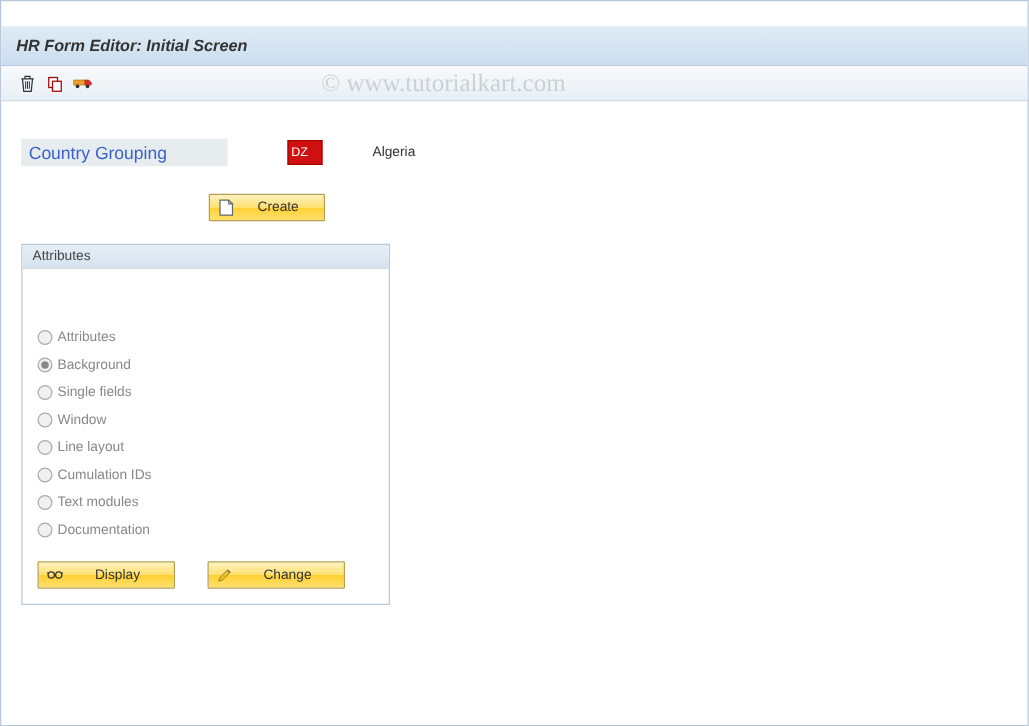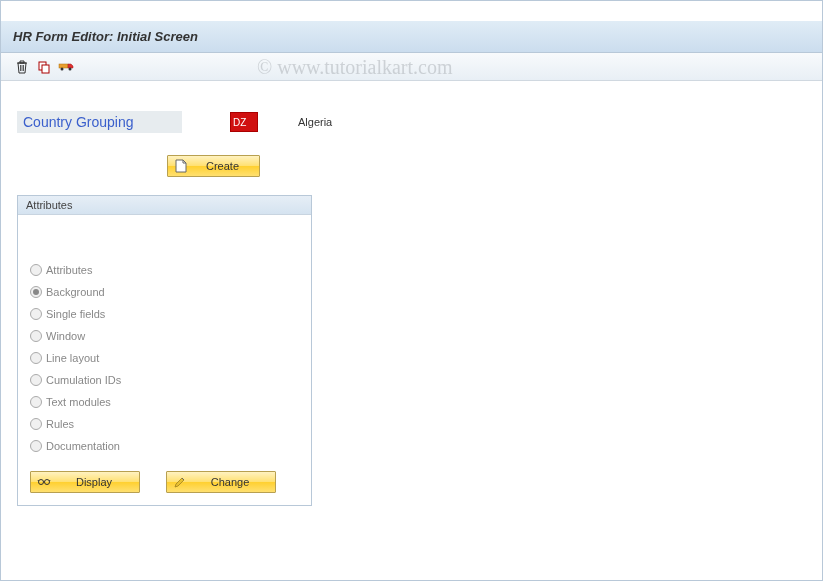--- a/index.html
+++ b/index.html
@@ -252,24 +252,20 @@
           <span class="radio-circle"></span>
           <span>Line layout</span>
         </div>
       <div class="radio-row">
           <span class="radio-circle"></span>
           <span>Cumulation IDs</span>
         </div>
       <div class="radio-row">
           <span class="radio-circle"></span>
           <span>Text modules</span>
-        </div>
-      <div class="radio-row">
-          <span class="radio-circle"></span>
-          <span>Rules</span>
         </div>
       <div class="radio-row">
           <span class="radio-circle"></span>
           <span>Documentation</span>
         </div>
 
       <div class="group-buttons">
         <button class="btn btn-sm">
           <span class="btn-icon">
             <svg width="14" height="10" viewBox="0 0 14 10">

